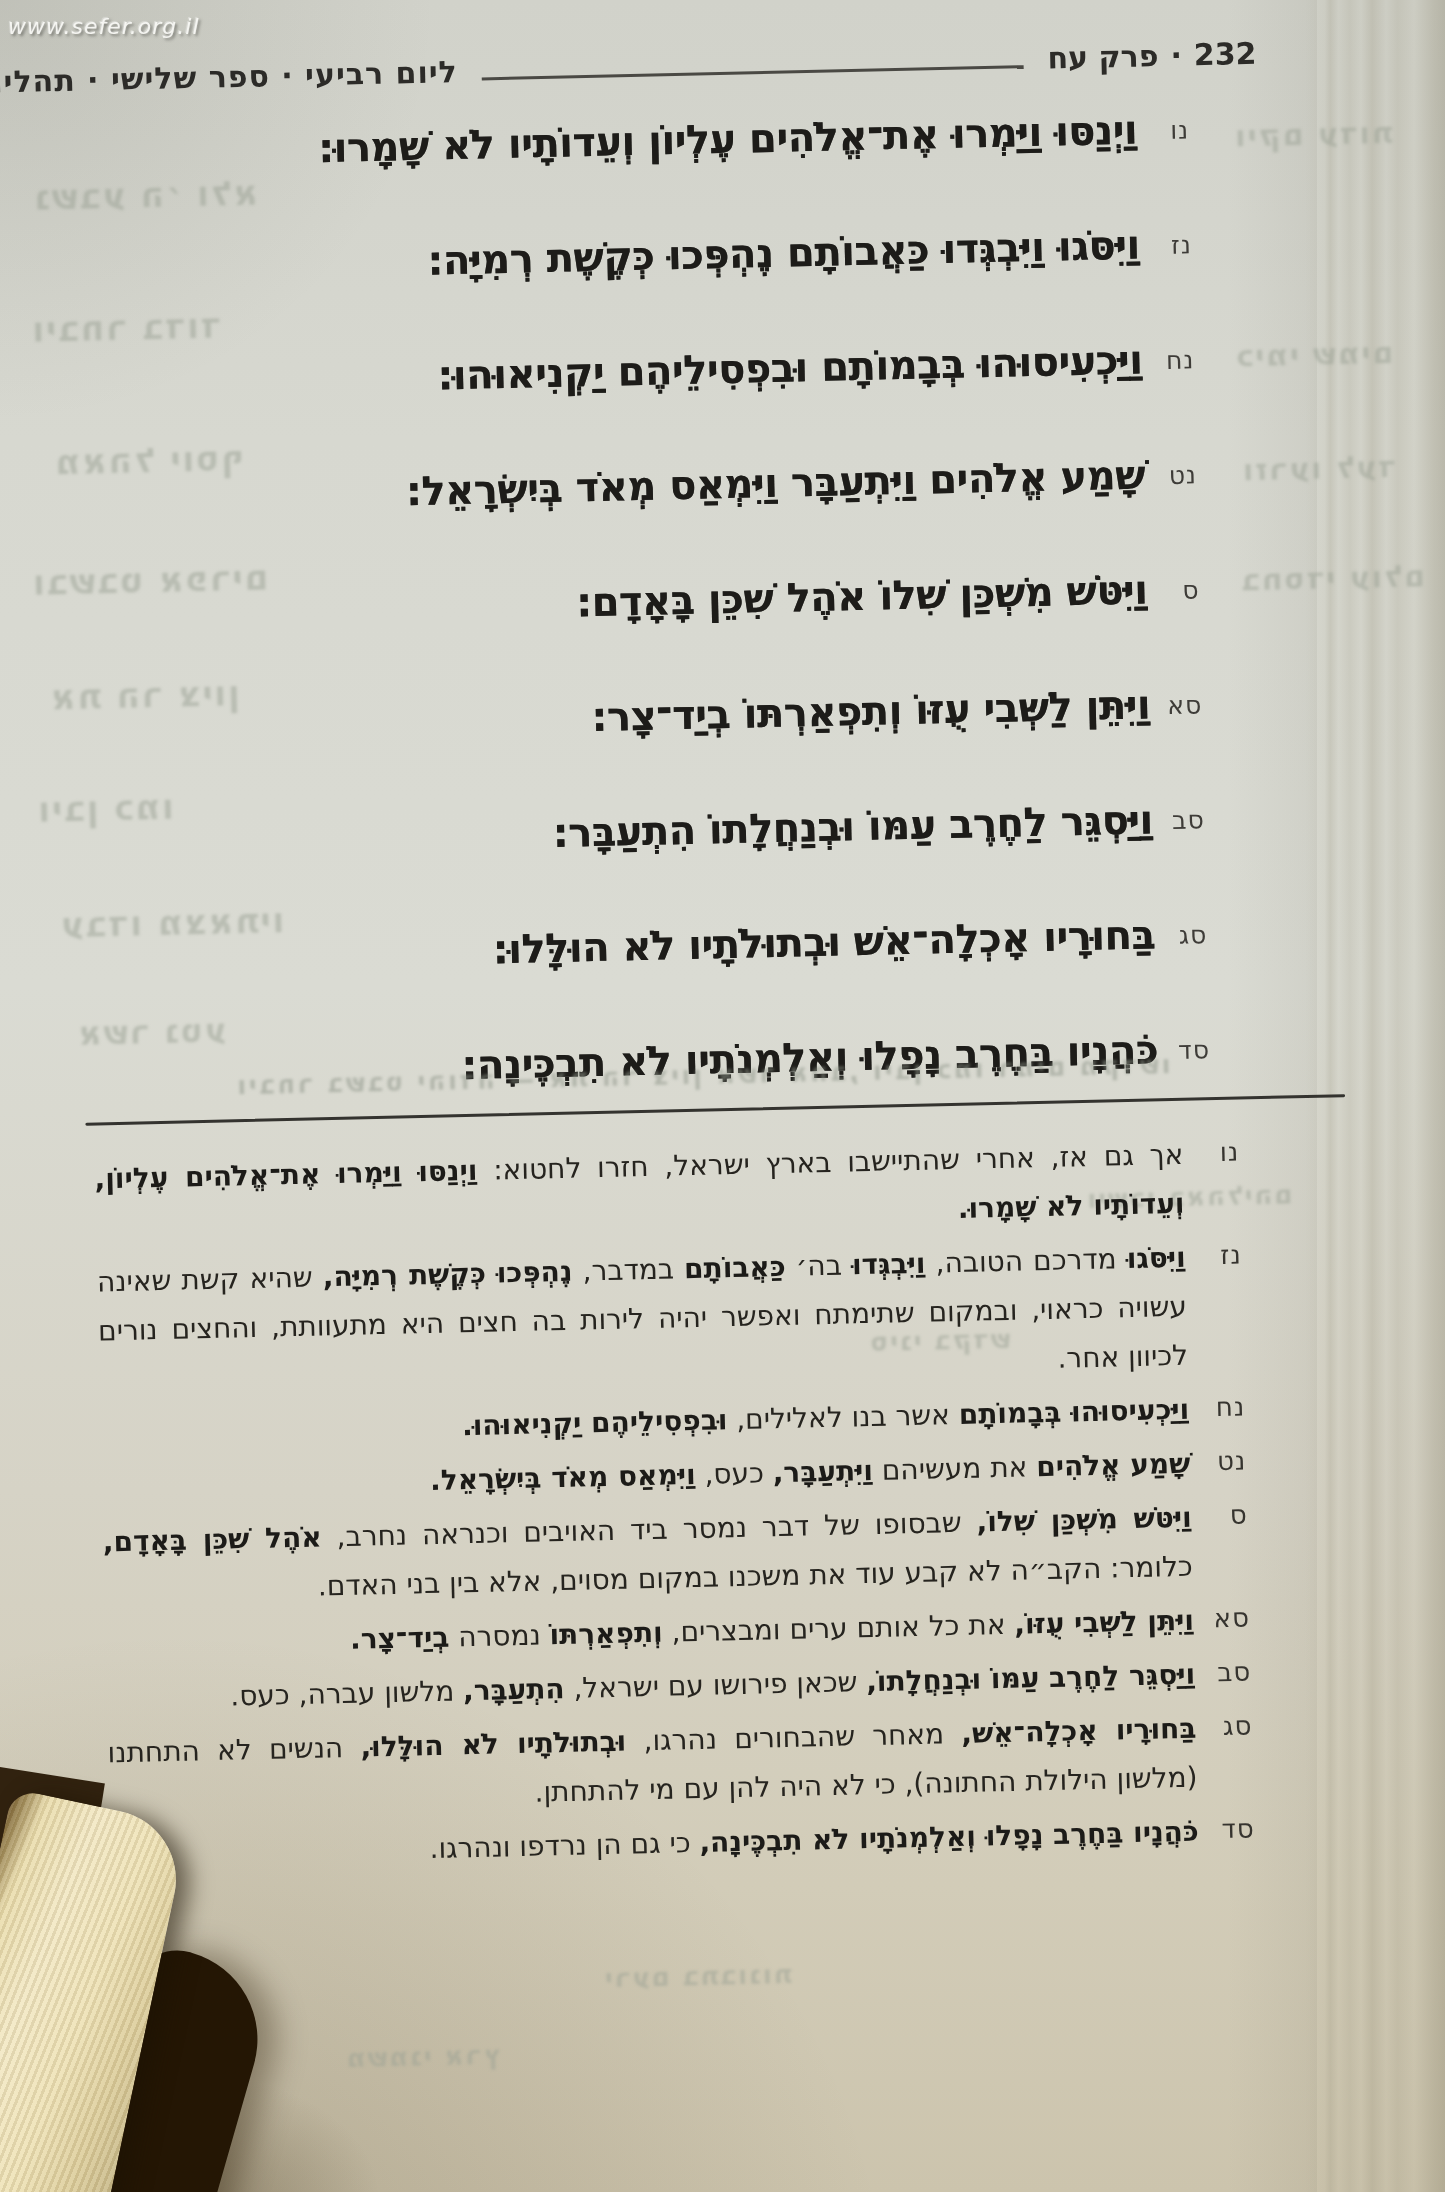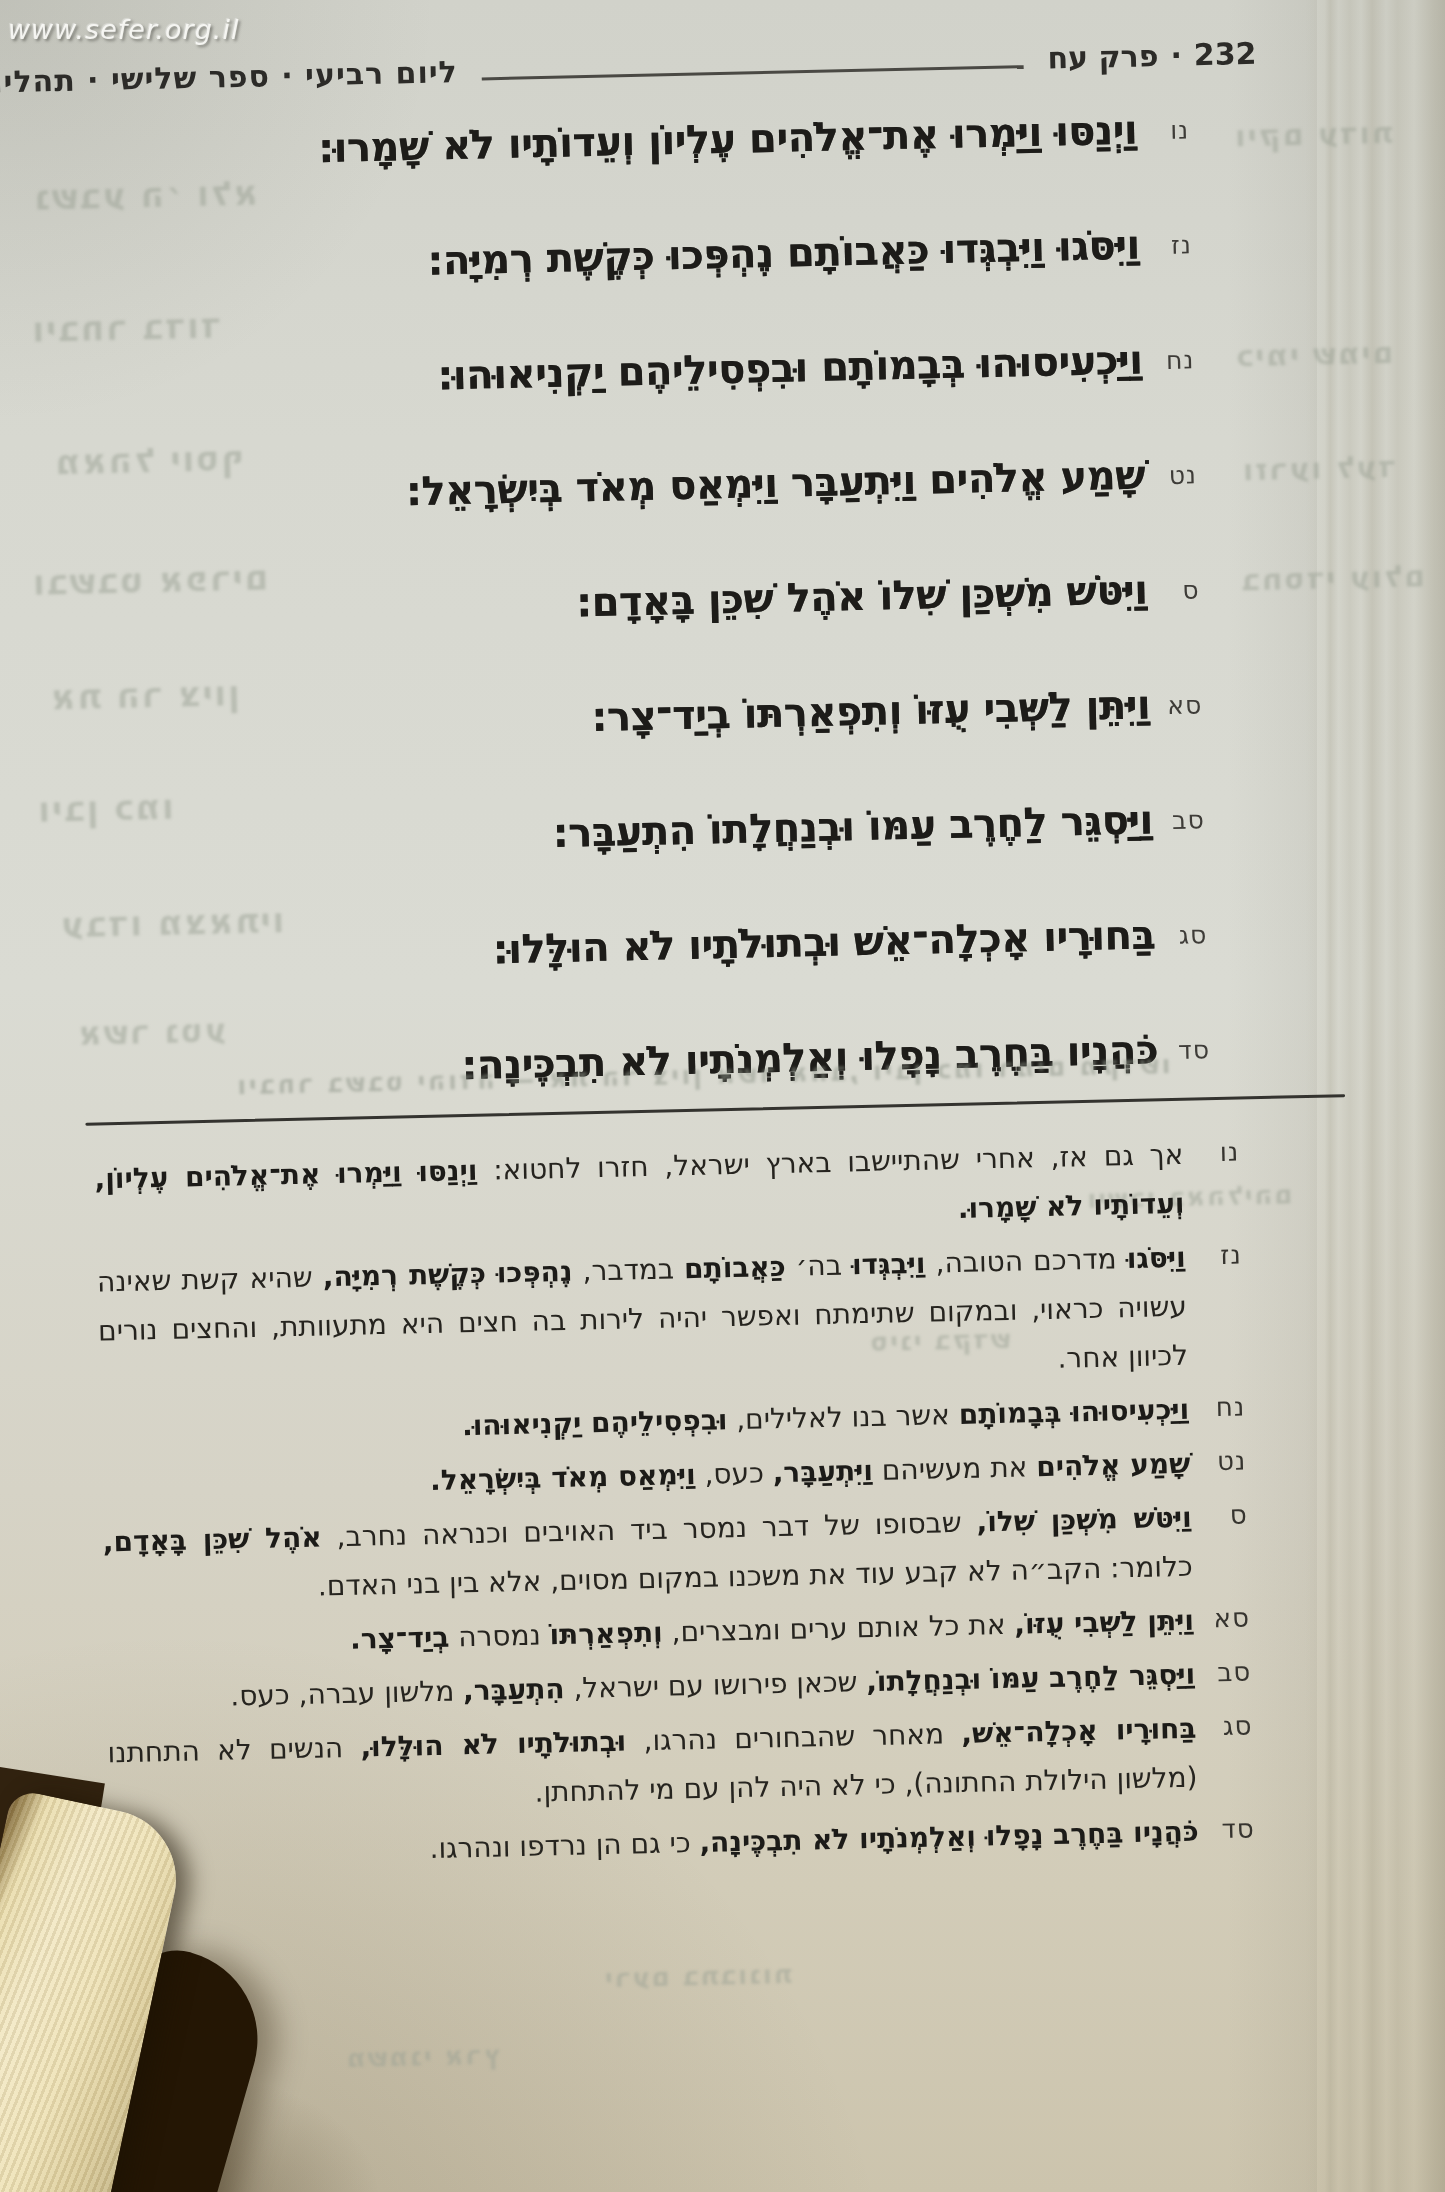--- a/index.html
+++ b/index.html
@@ -105,21 +105,21 @@
     box-shadow:18px -6px 30px rgba(36,22,4,0.35);
   }
   .corner-page-shadow{
     position:absolute;left:120px;bottom:-40px;width:420px;height:300px;
     background:radial-gradient(60% 60% at 20% 90%, rgba(60,45,18,0.30), transparent 70%);
     pointer-events:none;
   }
   
   .watermark{
     position:absolute;top:14px;left:8px;
-    font-size:27px;font-style:italic;letter-spacing:1px;
+    font-size:22px;font-style:italic;letter-spacing:1px;
     color:rgba(250,250,246,0.92);
     text-shadow:2px 2px 3px rgba(60,60,55,0.55), -1px -1px 1px rgba(255,255,255,0.4);
   }
 </style>
 </head>
 <body>
 
 <div class="photo">
 
   <div class="gutter"></div>

